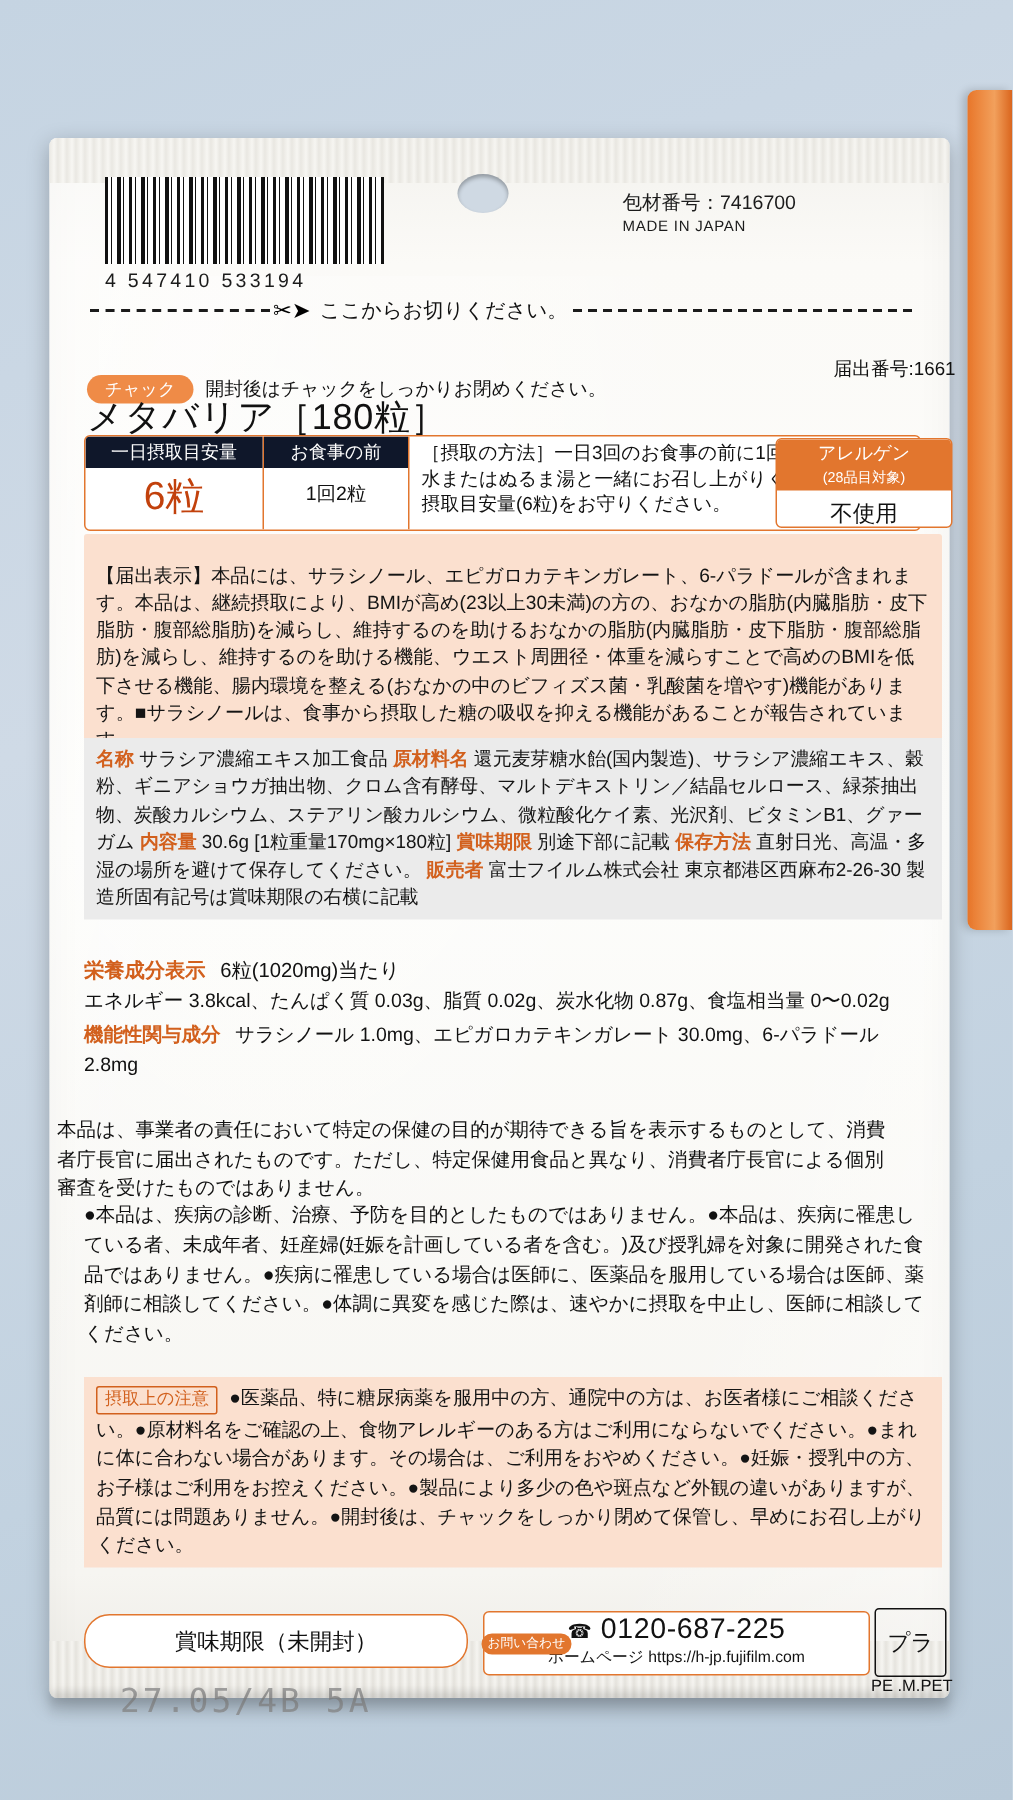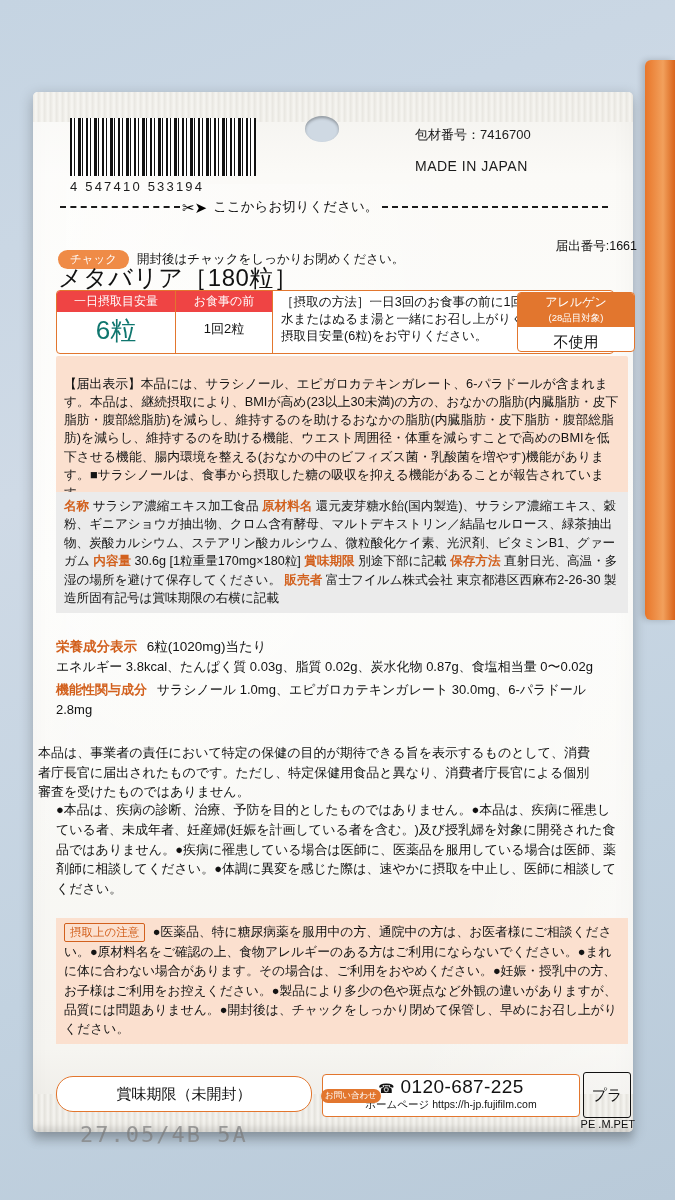--- a/index.html
+++ b/index.html
@@ -60,21 +60,21 @@
       #111 12px,#111 13px,#fff 13px,#fff 16px);
   }
   .barcode-num{
     font-size:13px;letter-spacing:2.2px;color:#1b1b1b;margin-top:3px;
     font-family:"Liberation Sans", sans-serif;
   }
   .top-right{
     position:absolute;left:415px;top:126px;text-align:left;color:#1b1b1b;
   }
   .top-right .line1{font-size:13px;}
-  .top-right .line2{font-size:14px;margin-top:14px;letter-spacing:.5px;}
+  .top-right .line2{font-size:10px;margin-top:2px;letter-spacing:.5px;}
   
   .cutline{
     position:absolute;left:60px;top:200px;width:548px;height:14px;
     display:flex;align-items:center;
   }
   .dashes-l{flex:0 0 120px;border-top:2px dashed #1b1b1b;}
   .dashes-r{flex:1;border-top:2px dashed #1b1b1b;}
   .scissors{font-size:15px;margin:0 2px;line-height:1;}
   .cut-text{font-size:13.5px;white-space:nowrap;padding:0 4px;color:#111;}
   
@@ -89,22 +89,22 @@
   .prodname{
     position:absolute;left:58px;top:262px;font-size:24px;color:#111;letter-spacing:.5px;
   }
   
   .intake{
     position:absolute;left:56px;top:290px;width:556px;height:62px;
     border:1.6px solid #e2762e;border-radius:4px;display:flex;overflow:hidden;
     background:#fff;
   }
   .intake .col-a{width:118px;border-right:1.4px solid #e2762e;}
-  .intake .hdr{background:#ef4444;color:#fff;font-size:12px;text-align:center;padding:2px 0;}
-  .intake .big{font-size:26px;color:#0f766e;text-align:center;line-height:36px;}
+  .intake .hdr{background:#0f172a;color:#fff;font-size:12px;text-align:center;padding:2px 0;}
+  .intake .big{font-size:26px;color:#c2410c;text-align:center;line-height:36px;}
   .intake .col-b{width:96px;border-right:1.4px solid #e2762e;text-align:center;}
   .intake .col-b .sub2{font-size:13px;color:#111;}
   .intake .col-c{flex:1;padding:3px 6px 0 8px;font-size:12.6px;line-height:1.35;color:#111;}
   .allergen{
     position:absolute;right:40px;top:292px;width:116px;height:58px;
     border:1.6px solid #e2762e;border-radius:4px;background:#fff;text-align:center;overflow:hidden;
   }
   .allergen .t1{background:#e2762e;color:#fff;font-size:12px;padding:1px 0;}
   .allergen .t2{font-size:9.5px;color:#fff;background:#e2762e;padding-bottom:2px;}
   .allergen .t3{font-size:15px;color:#111;padding-top:6px;}

